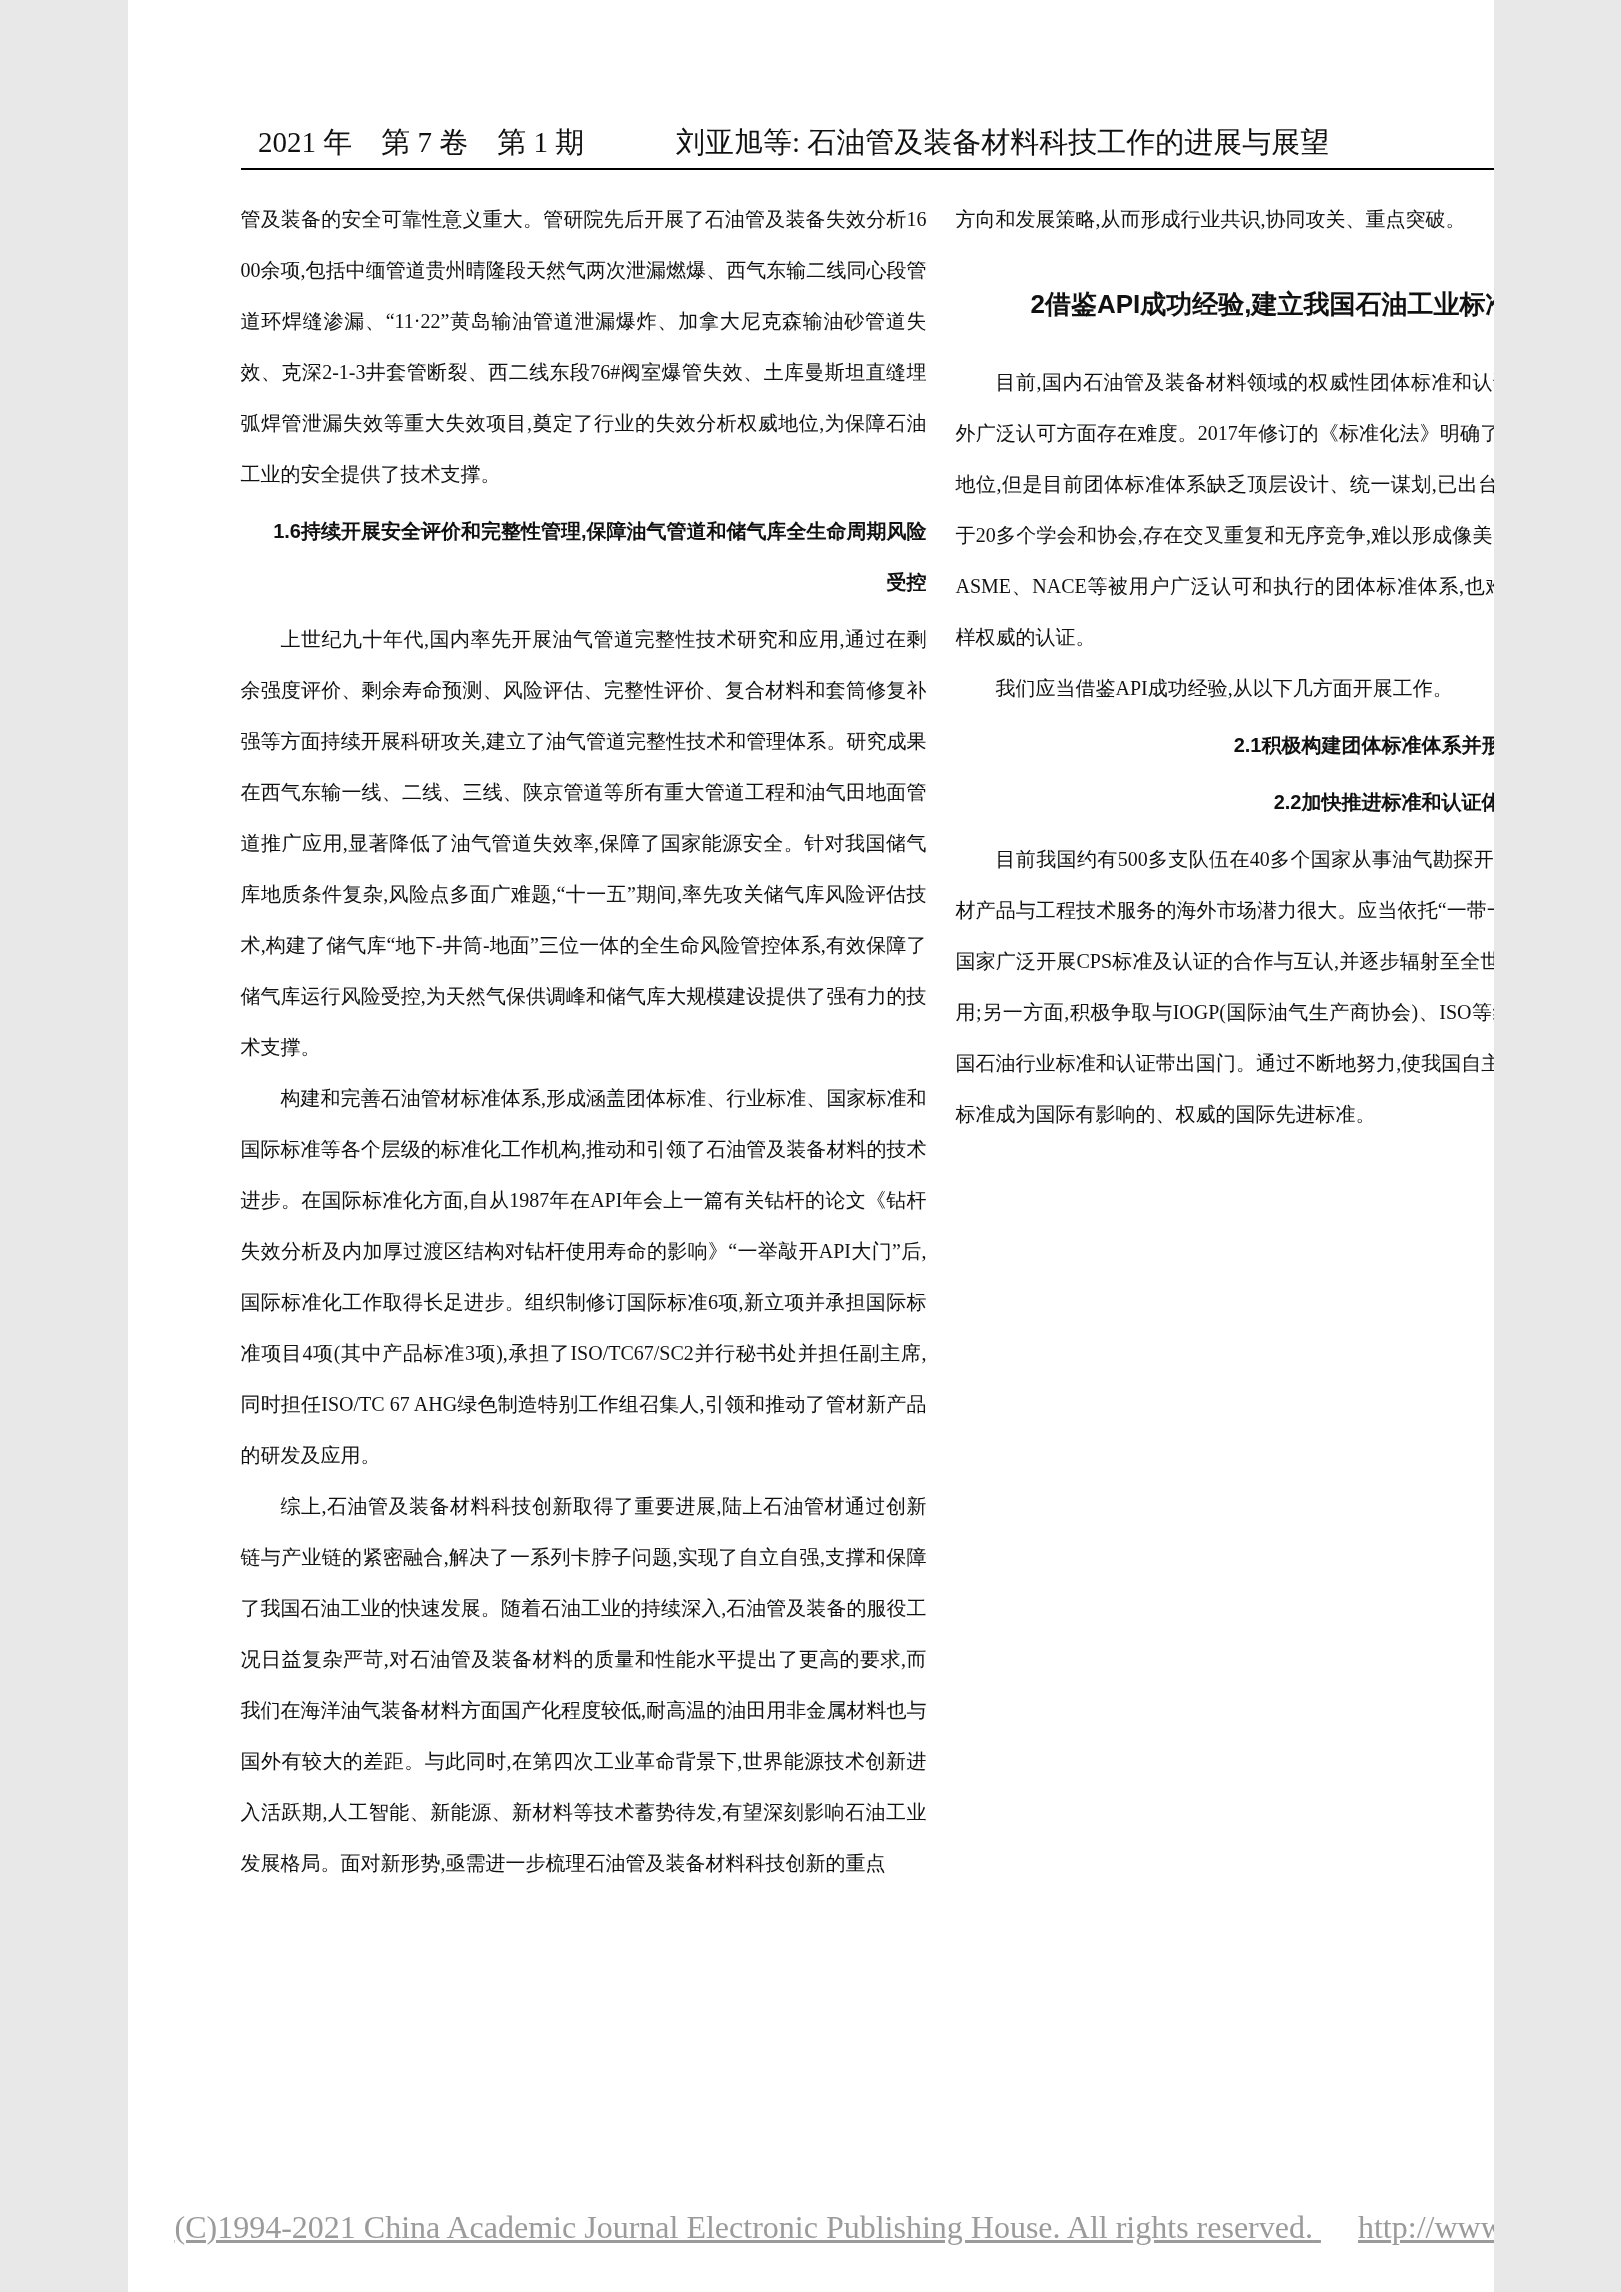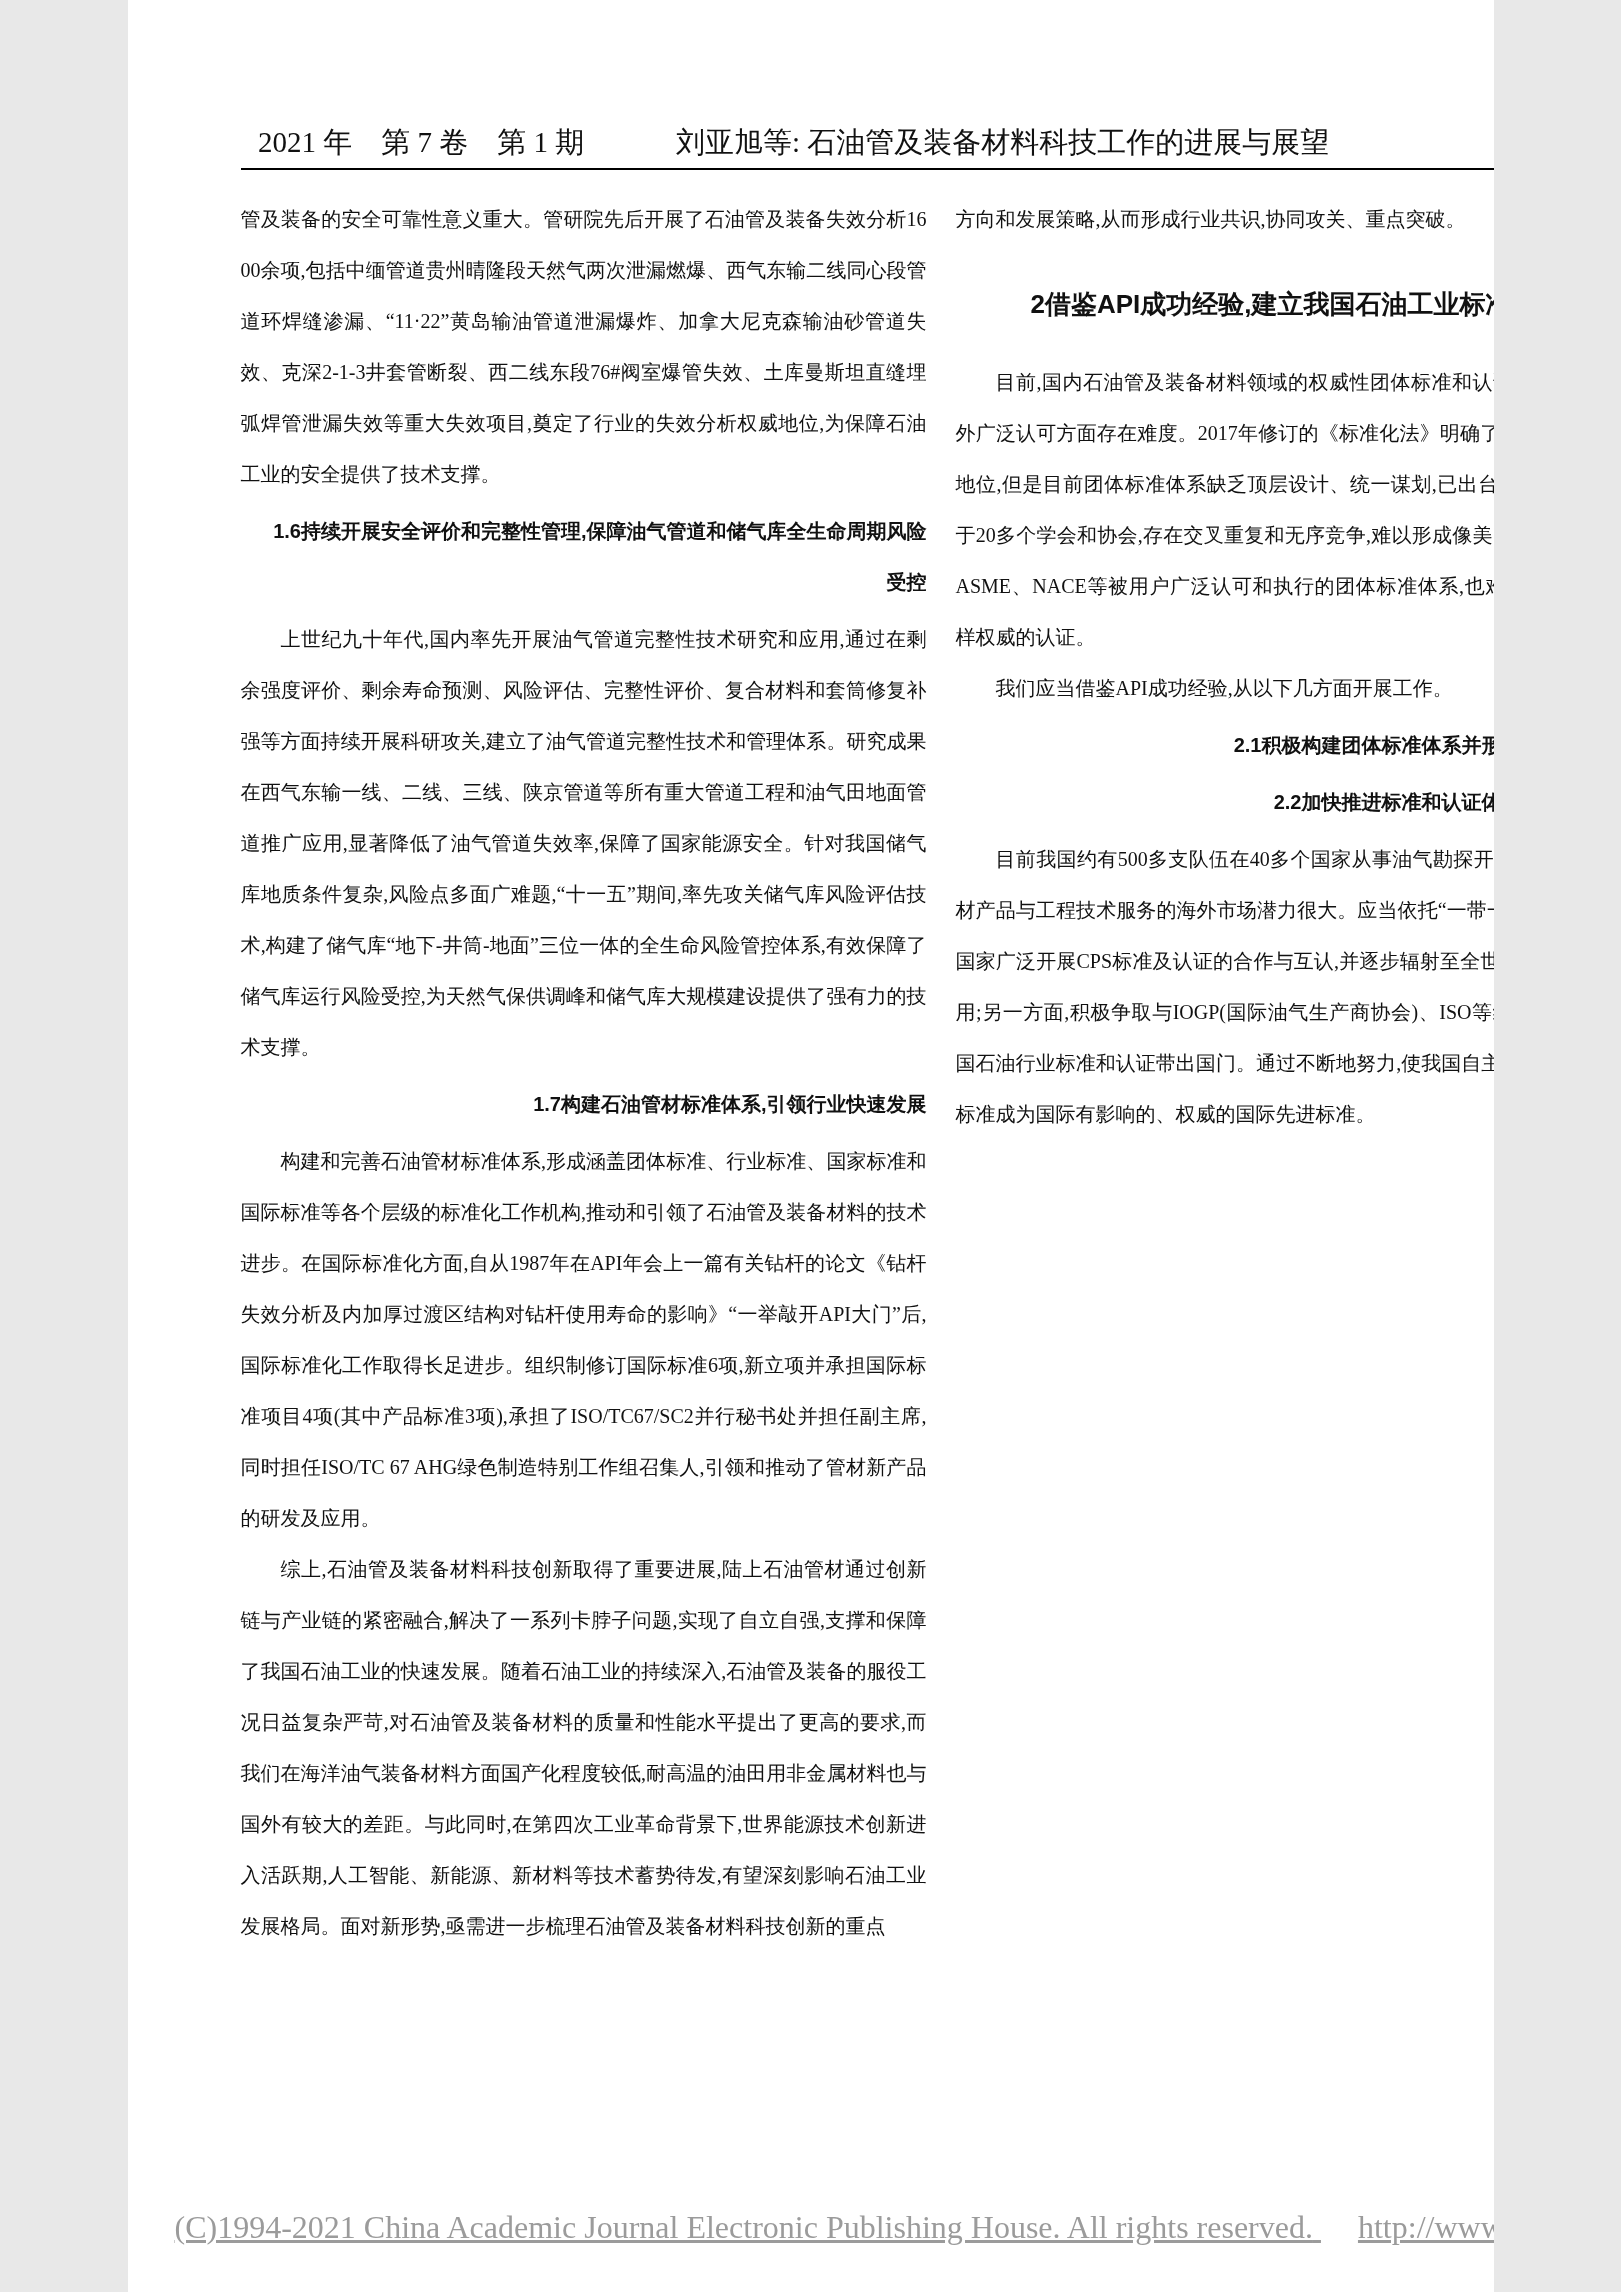--- a/index.html
+++ b/index.html
@@ -104,21 +104,20 @@
     <span class="running">刘亚旭等: 石油管及装备材料科技工作的进展与展望</span>
     <span class="pageno">·3·</span>
   </div>
   <div class="header-rule"></div>
 
   <div class="body">
     <div class="col" id="col-left">
         <p class="para noindent">管及装备的安全可靠性意义重大。管研院先后开展了石油管及装备失效分析1600余项,包括中缅管道贵州晴隆段天然气两次泄漏燃爆、西气东输二线同心段管道环焊缝渗漏、“11·22”黄岛输油管道泄漏爆炸、加拿大尼克森输油砂管道失效、克深2-1-3井套管断裂、西二线东段76#阀室爆管失效、土库曼斯坦直缝埋弧焊管泄漏失效等重大失效项目,奠定了行业的失效分析权威地位,为保障石油工业的安全提供了技术支撑。</p>
         <p class="h-sub"><span class="num">1.6</span><span>持续开展安全评价和完整性管理,保障油气管道和储气库全生命周期风险受控</span></p>
         <p class="para">上世纪九十年代,国内率先开展油气管道完整性技术研究和应用,通过在剩余强度评价、剩余寿命预测、风险评估、完整性评价、复合材料和套筒修复补强等方面持续开展科研攻关,建立了油气管道完整性技术和管理体系。研究成果在西气东输一线、二线、三线、陕京管道等所有重大管道工程和油气田地面管道推广应用,显著降低了油气管道失效率,保障了国家能源安全。针对我国储气库地质条件复杂,风险点多面广难题,“十一五”期间,率先攻关储气库风险评估技术,构建了储气库“地下-井筒-地面”三位一体的全生命风险管控体系,有效保障了储气库运行风险受控,为天然气保供调峰和储气库大规模建设提供了强有力的技术支撑。</p>
-        <p class="h-sub"><span class="num">1.7</span><span>构建石油管材标准体系,引领行业快速发展</span></p>
         <p class="para">构建和完善石油管材标准体系,形成涵盖团体标准、行业标准、国家标准和国际标准等各个层级的标准化工作机构,推动和引领了石油管及装备材料的技术进步。在国际标准化方面,自从1987年在API年会上一篇有关钻杆的论文《钻杆失效分析及内加厚过渡区结构对钻杆使用寿命的影响》“一举敲开API大门”后,国际标准化工作取得长足进步。组织制修订国际标准6项,新立项并承担国际标准项目4项(其中产品标准3项),承担了ISO/TC67/SC2并行秘书处并担任副主席,同时担任ISO/TC 67 AHG绿色制造特别工作组召集人,引领和推动了管材新产品的研发及应用。</p>
         <p class="para">综上,石油管及装备材料科技创新取得了重要进展,陆上石油管材通过创新链与产业链的紧密融合,解决了一系列卡脖子问题,实现了自立自强,支撑和保障了我国石油工业的快速发展。随着石油工业的持续深入,石油管及装备的服役工况日益复杂严苛,对石油管及装备材料的质量和性能水平提出了更高的要求,而我们在海洋油气装备材料方面国产化程度较低,耐高温的油田用非金属材料也与国外有较大的差距。与此同时,在第四次工业革命背景下,世界能源技术创新进入活跃期,人工智能、新能源、新材料等技术蓄势待发,有望深刻影响石油工业发展格局。面对新形势,亟需进一步梳理石油管及装备材料科技创新的重点</p>
       </div>
     <div class="col" id="col-right">
         <p class="para noindent">方向和发展策略,从而形成行业共识,协同攻关、重点突破。</p>
         <p class="h-sec"><span class="num">2</span><span>借鉴API成功经验,建立我国石油工业标准和认证体系</span></p>
         <p class="para">目前,国内石油管及装备材料领域的权威性团体标准和认证缺失,在取得国外广泛认可方面存在难度。2017年修订的《标准化法》明确了团体标准的法律地位,但是目前团体标准体系缺乏顶层设计、统一谋划,已出台的标准零散归口于20多个学会和协会,存在交叉重复和无序竞争,难以形成像美国API、ASTM、ASME、NACE等被用户广泛认可和执行的团体标准体系,也难以开展像API一样权威的认证。</p>
         <p class="para">我们应当借鉴API成功经验,从以下几方面开展工作。</p>
         <p class="h-sub"><span class="num">2.1</span><span>积极构建团体标准体系并形成权威认证体系</span></p>
         <p class="h-sub"><span class="num">2.2</span><span>加快推进标准和认证体系的国际化进程</span></p>

